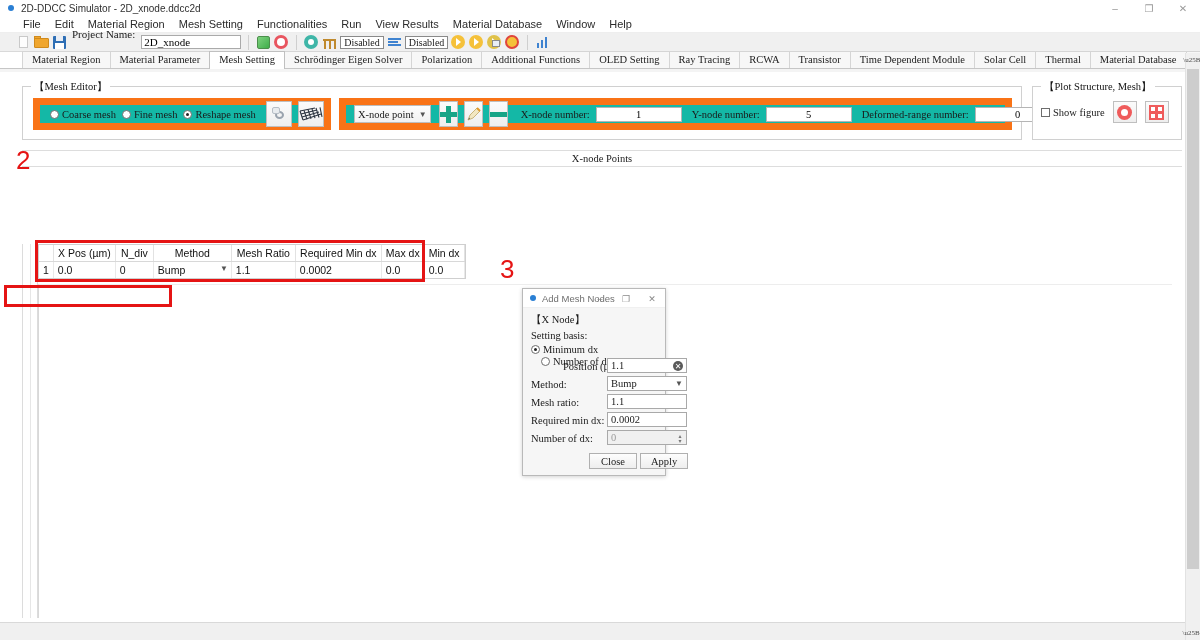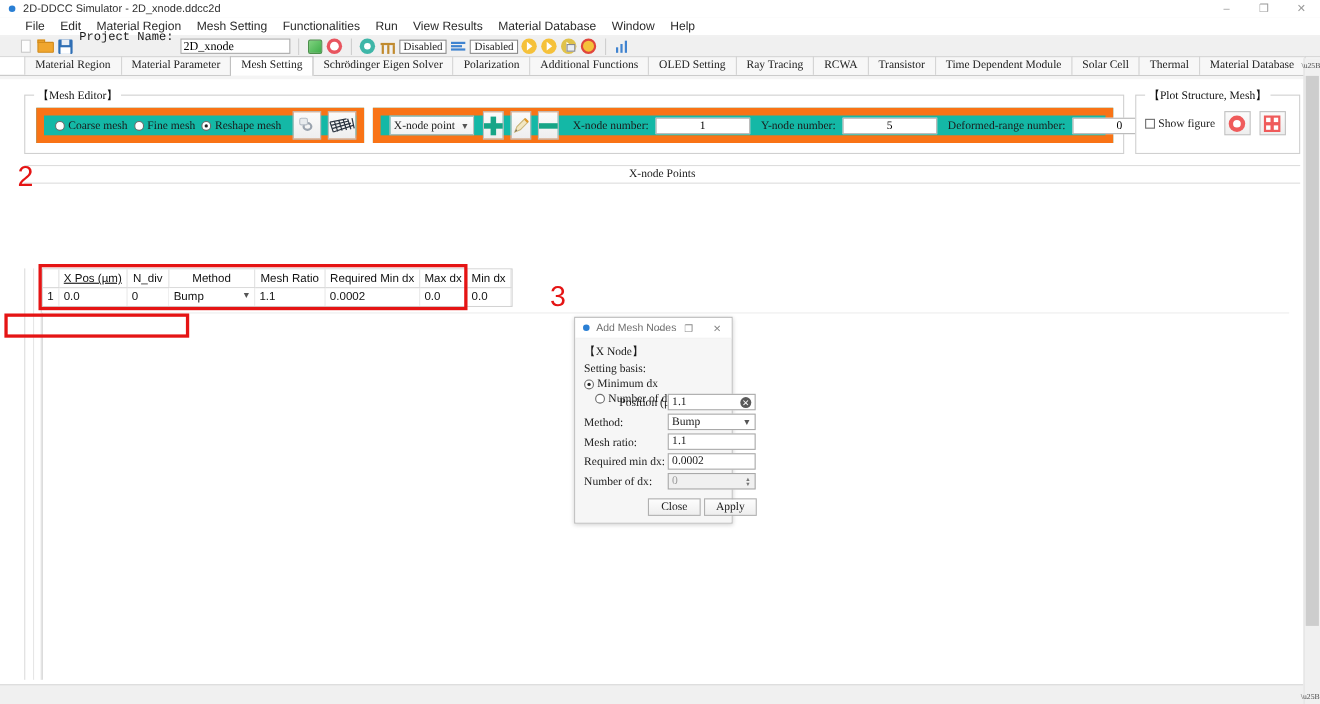--- a/index.html
+++ b/index.html
@@ -77,21 +77,21 @@
     padding-left: 16px;
     gap: 3px;
   }
   .tbsep {
     width: 1px; height: 15px; background: #cfcfcf; margin: 0 4px;
   }
   .tb-icon {
     width: 15px; height: 15px; position: relative; flex: none;
   }
   .lbl-proj {
-    font-family: Liberation Mono, monospace;
+    font-family: Liberation Serif, serif;
     font-size: 11px;
     margin: 0 3px 16px 2px;
     white-space: nowrap;
   }
   .proj-input {
     width: 100px; height: 14px;
     border: 1px solid #aaaaaa;
     background: #ffffff;
     font-family: "Liberation Serif", serif;
     font-size: 11px;
@@ -625,21 +625,21 @@
     <div class="xnode-header">X-node Points</div>
 
     <div class="leftrail"></div>
     <div class="leftrail2"></div>
 
     <div class="tablewrap">
       <table class="meshtbl">
         <thead>
           <tr>
             <th class="rowhdr" style="width:12px;"></th>
-            <th style="width:62px;text-decoration:underline;">X Pos (µm)</th>
+            <th style="width:62px;">X Pos (µm)</th>
             <th style="width:38px;">N_div</th>
             <th style="width:78px;">Method</th>
             <th style="width:64px;">Mesh Ratio</th>
             <th style="width:86px;">Required Min dx</th>
             <th style="width:39px;">Max dx</th>
             <th style="width:39px;">Min dx</th>
           </tr>
         </thead>
         <tbody>
           <tr>

